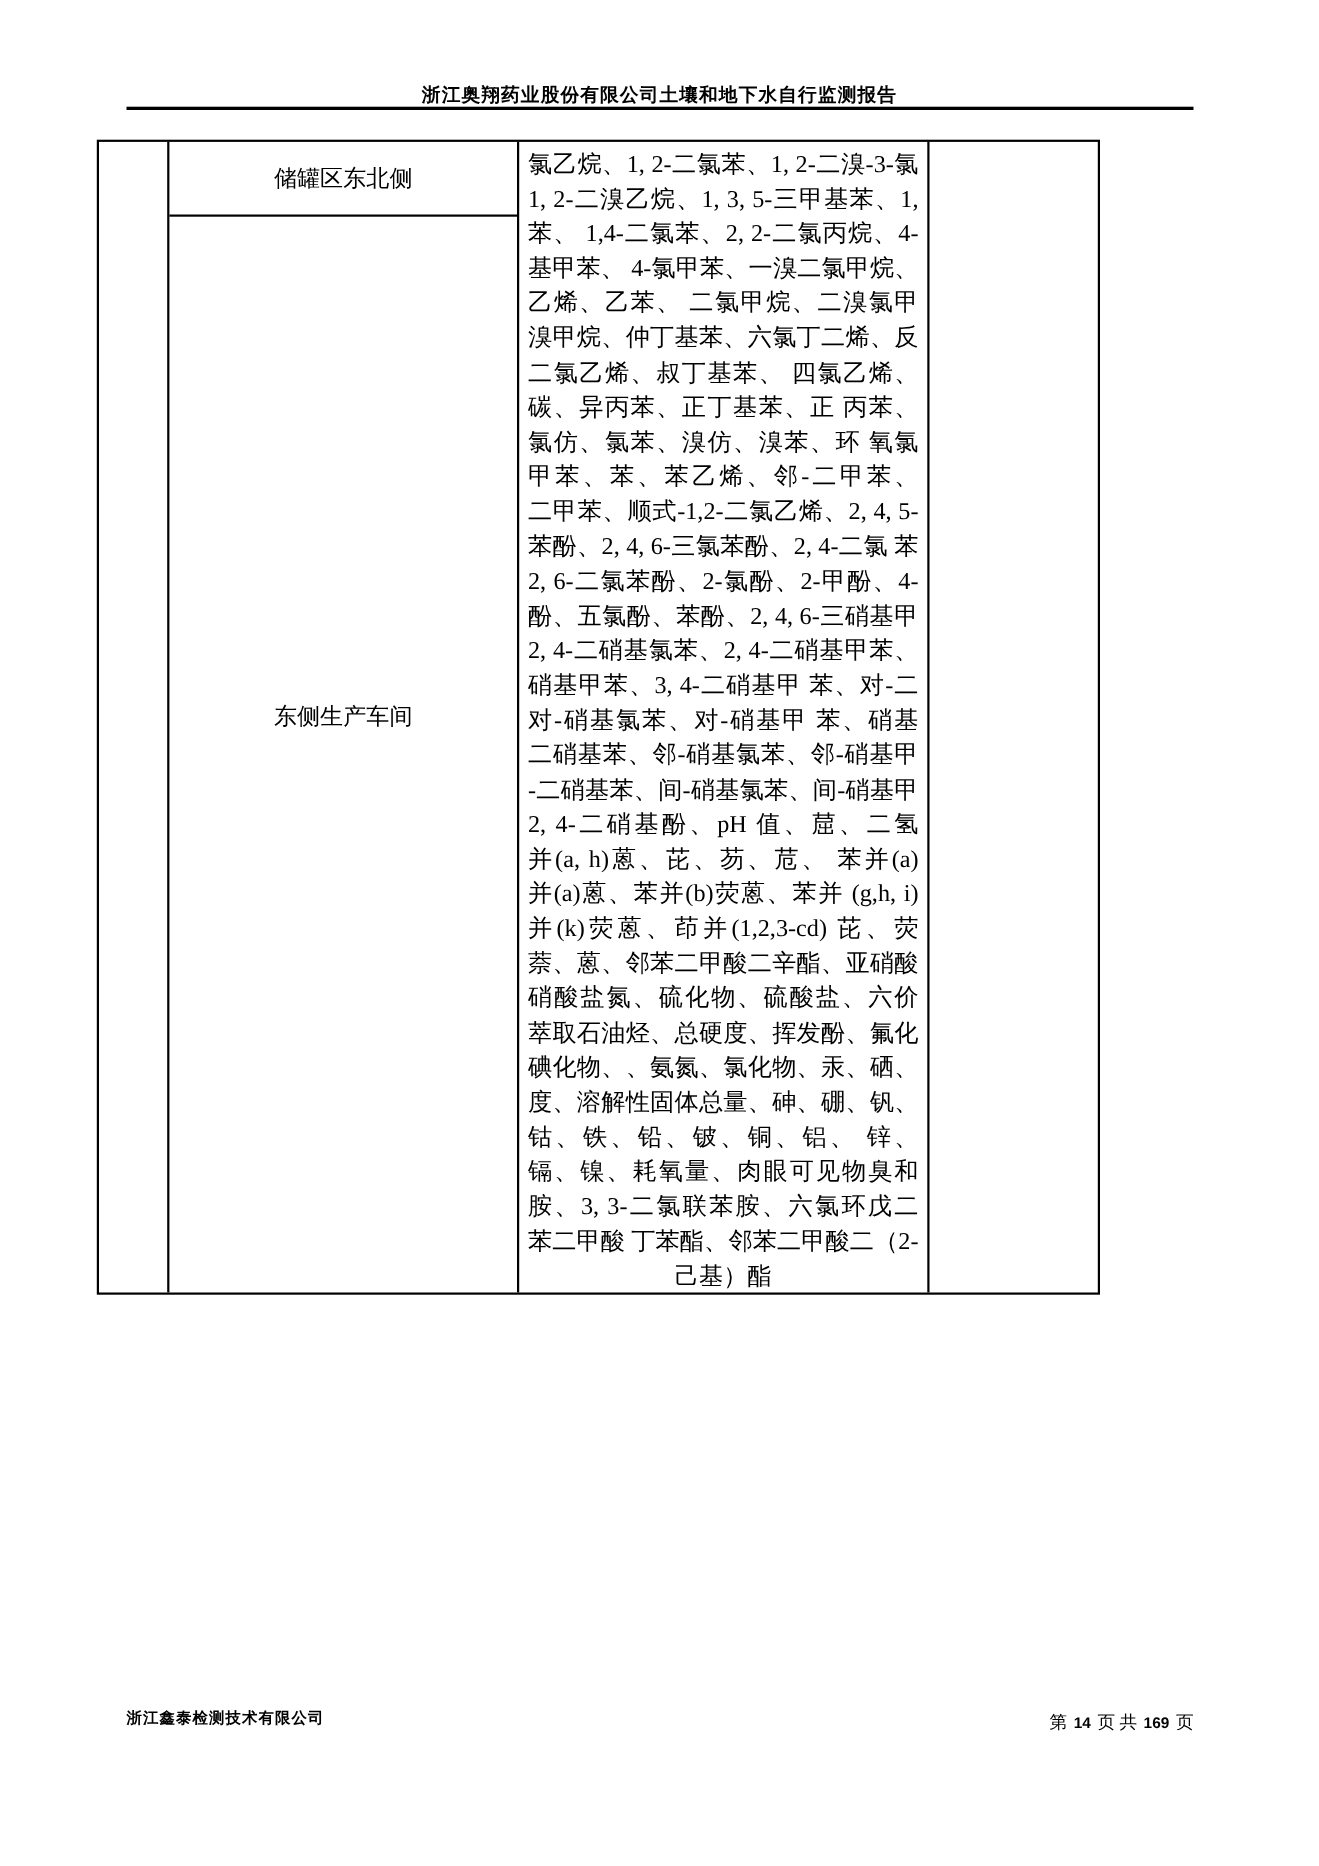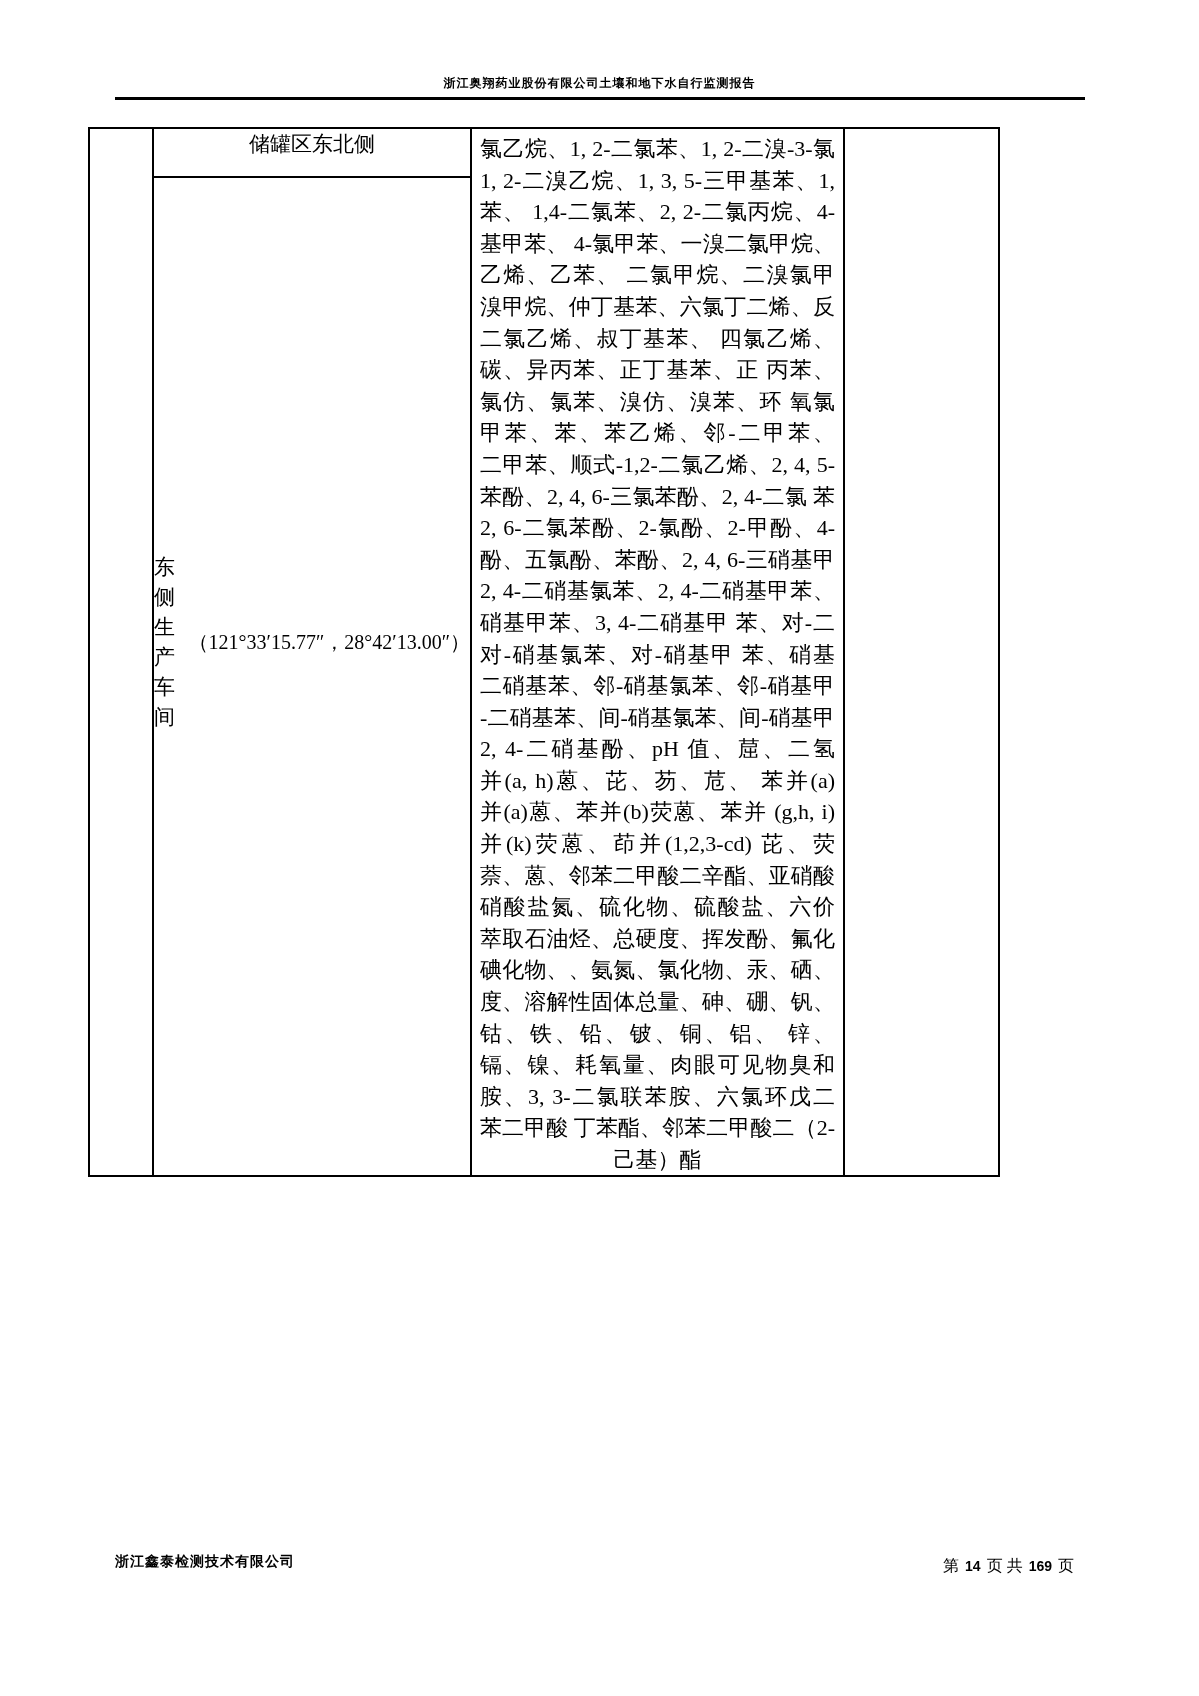--- a/index.html
+++ b/index.html
@@ -9,43 +9,43 @@
     position:relative;
     font-family:"Liberation Serif","DejaVu Serif",serif;
     color:#000000;
     overflow:hidden;
   }
 
   
   .header-title {
     position:absolute; top:75px; left:0; width:100%;
     text-align:center;
-    font-size:12px; font-weight:600; letter-spacing:1px;
+    font-size:17px; font-weight:600; letter-spacing:1px;
   }
   .header-rule {
     position:absolute; top:97px; left:115px; width:970px;
     height:0; border-top:3px solid #000000;
   }
 
   
   .doc-table {
     position:absolute; left:88px; top:127px;
     width:912px; height:1050px;
     border:2px solid #000000;
     display:flex;
     background:#ffffff;
   }
   .col-spacer { width:64px; border-right:2px solid #000000; }
   .col-location {
     width:318px; border-right:2px solid #000000;
     display:flex; flex-direction:column;
   }
   .cell-location-top {
-    height:49px; border-bottom:2px solid #000000;
-    display:flex; flex-direction:column; align-items:center;
+    height:68px; border-bottom:2px solid #000000;
+    display:flex; flex-direction:column; justify-content:center; align-items:center;
   }
   .cell-location-bottom {
     flex:1;
     display:flex; flex-direction:row; justify-content:center; align-items:center;
     padding-bottom:70px;
   }
   .site-name { font-size:21px; line-height:30px; }
   .site-coords { font-size:20px; line-height:30px; white-space:nowrap; }
 
   .col-parameters {
@@ -62,21 +62,21 @@
   .param-line.last { text-align-last:center; }
 
   .col-empty { flex:1; }
 
   
   .footer-company {
     position:absolute; left:115px; top:1553px;
     font-size:14px; font-weight:700; letter-spacing:1px;
   }
   .footer-page {
-    position:absolute; right:125px; top:1556px;
+    position:absolute; right:114px; top:1556px;
     font-size:16px;
   }
   .footer-page .num {
     font-family:"Liberation Sans","DejaVu Sans",sans-serif;
     font-size:14px; font-weight:700;
     padding:0 2px;
   }
 </style>
 </head>
 <body>
@@ -87,21 +87,20 @@
 <div class="doc-table">
 
   <div class="col-spacer"></div>
 
   <div class="col-location">
     <div class="cell-location-top">
       <div class="site-name">储罐区东北侧</div>
     </div>
     <div class="cell-location-bottom">
       <div class="site-name">东侧生产车间</div>
-      <div class="site-coords">（121°33′15.77″，28°42′13.00″）</div>
     </div>
   </div>
 
   <div class="col-parameters">
 
   <div class="param-line">氯乙烷、1, 2-二氯苯、1, 2-二溴-3-氯丙烷、</div>
       <div class="param-line">1, 2-二溴乙烷、1, 3, 5-三甲基苯、1, 3-二氯</div>
       <div class="param-line">苯、 1,4-二氯苯、2, 2-二氯丙烷、4-异丙</div>
       <div class="param-line">基甲苯、 4-氯甲苯、一溴二氯甲烷、三氯</div>
       <div class="param-line">乙烯、乙苯、 二氯甲烷、二溴氯甲烷、二</div>

